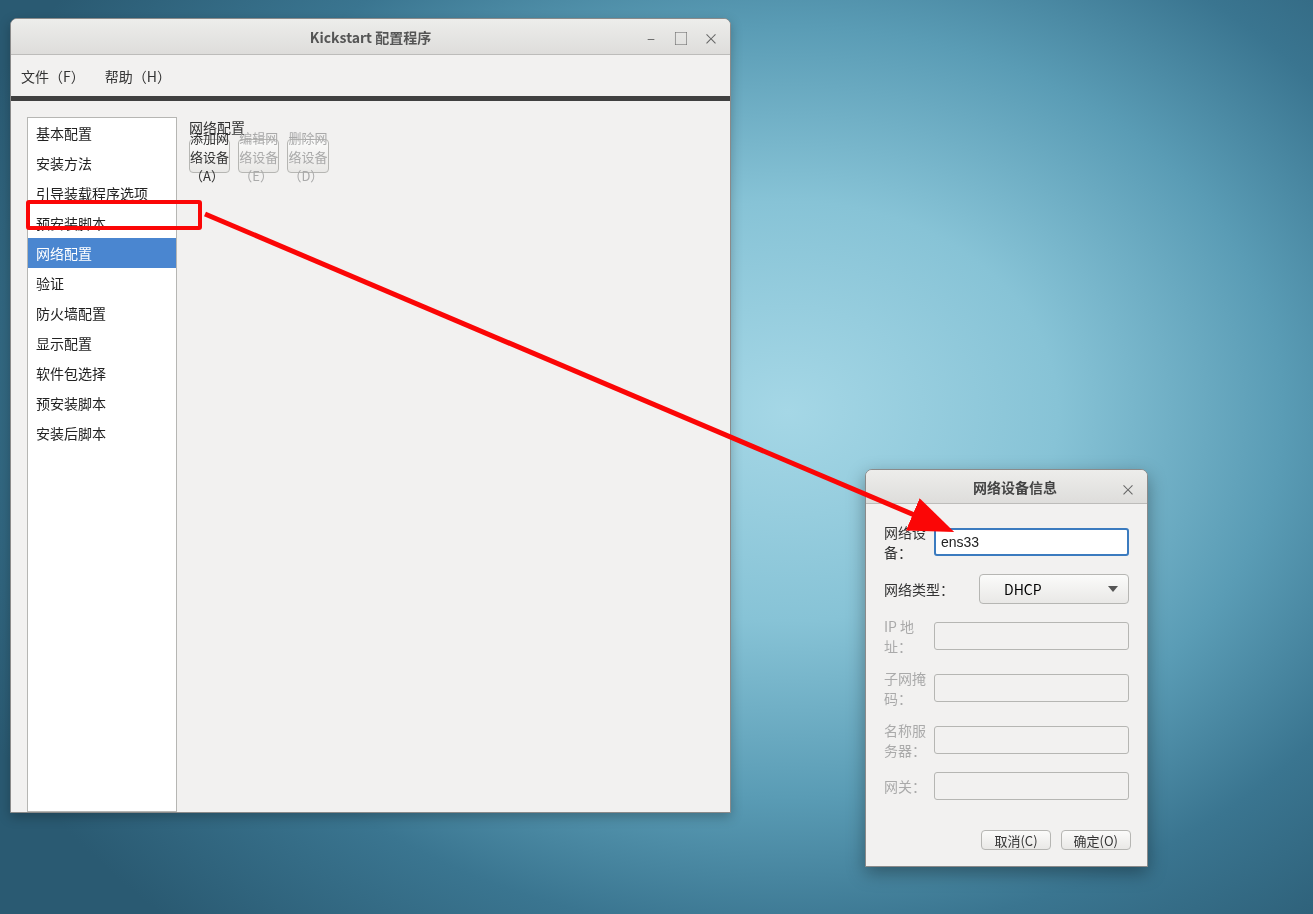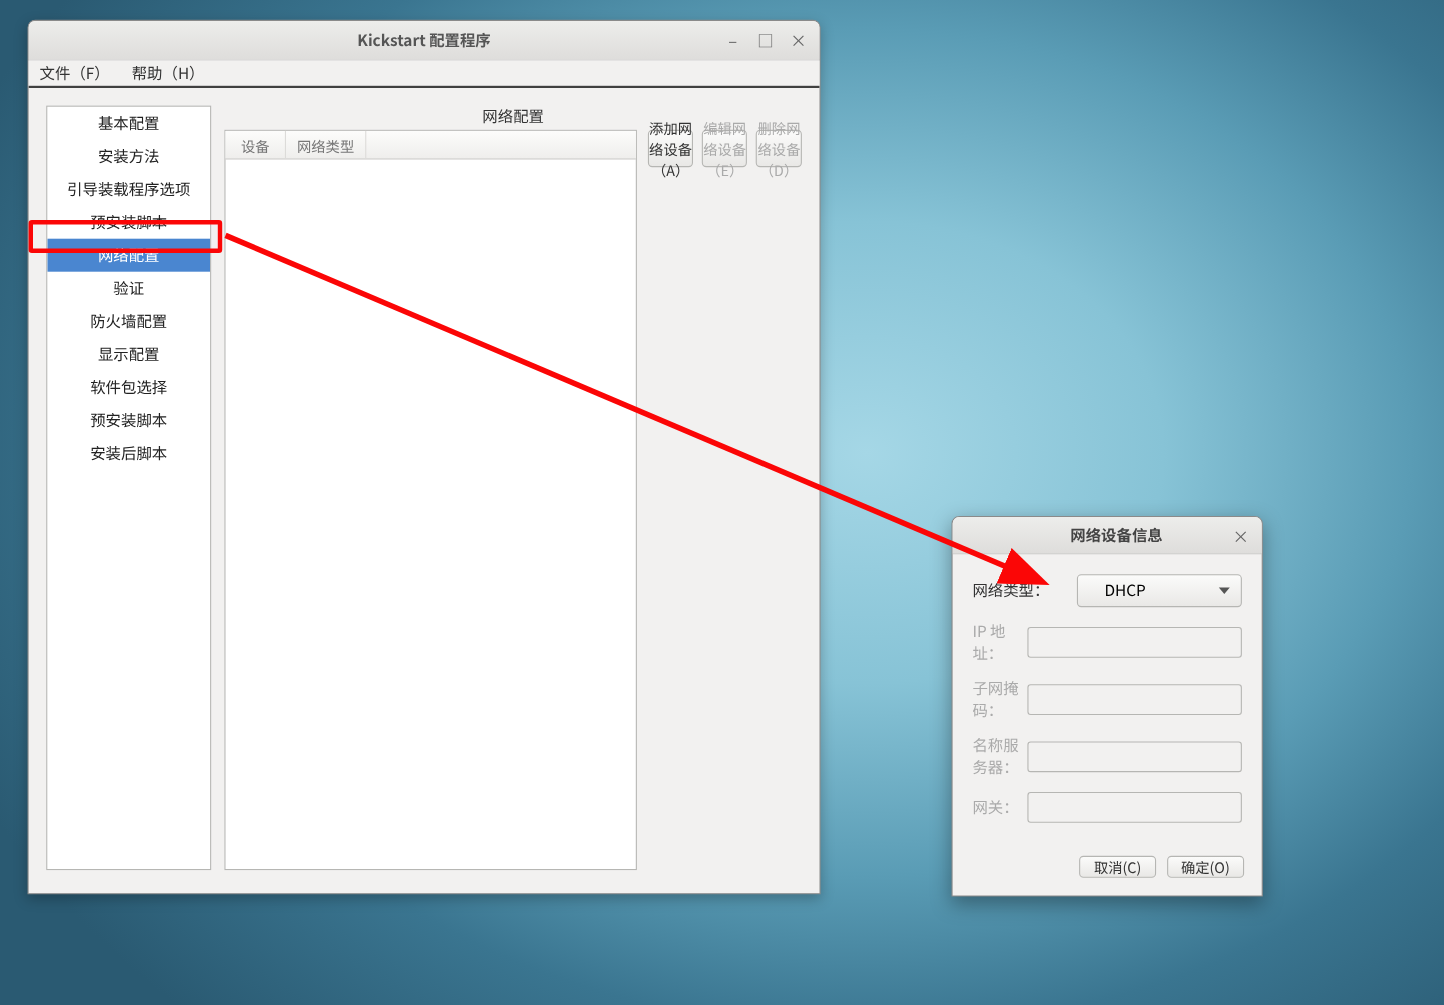--- a/index.html
+++ b/index.html
@@ -5,29 +5,28 @@
 * { box-sizing: border-box; margin: 0; padding: 0; }
 html, body { width: 1313px; height: 914px; font-family: "Noto Sans CJK SC", "Microsoft YaHei", sans-serif; font-size: 14px; overflow: hidden; }
 body {
   background: radial-gradient(ellipse 900px 700px at 60% 45%, #a5d7e6 0%, #87c3d6 30%, #5a9cb5 55%, #3a7590 75%, #2a5a72 100%);
   position: relative;
 }
 
 
 .main-window {
   position: absolute;
-  left: 25px;
+  left: 10px;
   top: 18px;
   width: 721px;
   height: 795px;
   background: #f2f1f0;
   border: 1px solid #8a8a8a;
   border-radius: 7px 7px 0 0;
   box-shadow: 0 4px 12px rgba(0,0,0,0.25);
-  text-align: center;
 }
 .titlebar {
   height: 36px;
   background: linear-gradient(#ededeb, #dedddb);
   border-bottom: 1px solid #bdbcba;
   border-radius: 6px 6px 0 0;
   position: relative;
   display: flex;
   align-items: center;
   justify-content: center;
@@ -50,23 +49,23 @@
   height: 28px;
   display: flex;
   align-items: center;
   justify-content: center;
   color: #666;
   font-size: 15px;
   cursor: pointer;
 }
 
 .menubar {
-  height: 25px;
+  height: 46px;
   background: #f2f1f0;
-  border-bottom: 2px solid #404040;
+  border-bottom: 5px solid #404040;
   display: flex;
   align-items: center;
   padding-left: 10px;
   gap: 20px;
 }
 .menu-item { color: #333; cursor: pointer; }
 
 .body {
   padding: 16px;
   display: flex;
@@ -261,44 +260,42 @@
       <div class="side-item">验证</div>
       <div class="side-item">防火墙配置</div>
       <div class="side-item">显示配置</div>
       <div class="side-item">软件包选择</div>
       <div class="side-item">预安装脚本</div>
       <div class="side-item">安装后脚本</div>
     </div>
     <div class="main-area">
       <div class="section-label">网络配置</div>
       <div class="section-row">
-        <div class="table-pane">
-          <div class="table-head">
-            <div class="th">设备</div>
-            <div class="th">网络类型</div>
-          </div>
-        </div>
         <div class="btn-col">
           <div class="btn">添加网络设备（A）</div>
           <div class="btn disabled">编辑网络设备（E）</div>
           <div class="btn disabled">删除网络设备（D）</div>
         </div>
       </div>
     </div>
   </div>
 </div>
 
 <div class="dialog">
   <div class="titlebar">
     <span class="title">网络设备信息</span>
     <div class="win-controls">
       <div class="win-btn">×</div>
     </div>
   </div>
   <div class="dialog-body">
+    <div class="form-row">
+      <span class="form-label">网络设备：</span>
+      <input class="form-input focused" value="ens33" style="">
+    </div>
     <div class="form-row">
       <span class="form-label">网络类型：</span>
       <div class="combo">
         <span>DHCP</span>
         <span class="caret"></span>
       </div>
     </div>
     <div class="form-row">
       <span class="form-label disabled">IP 地址：</span>
       <input class="form-input disabled" disabled="" style="">

